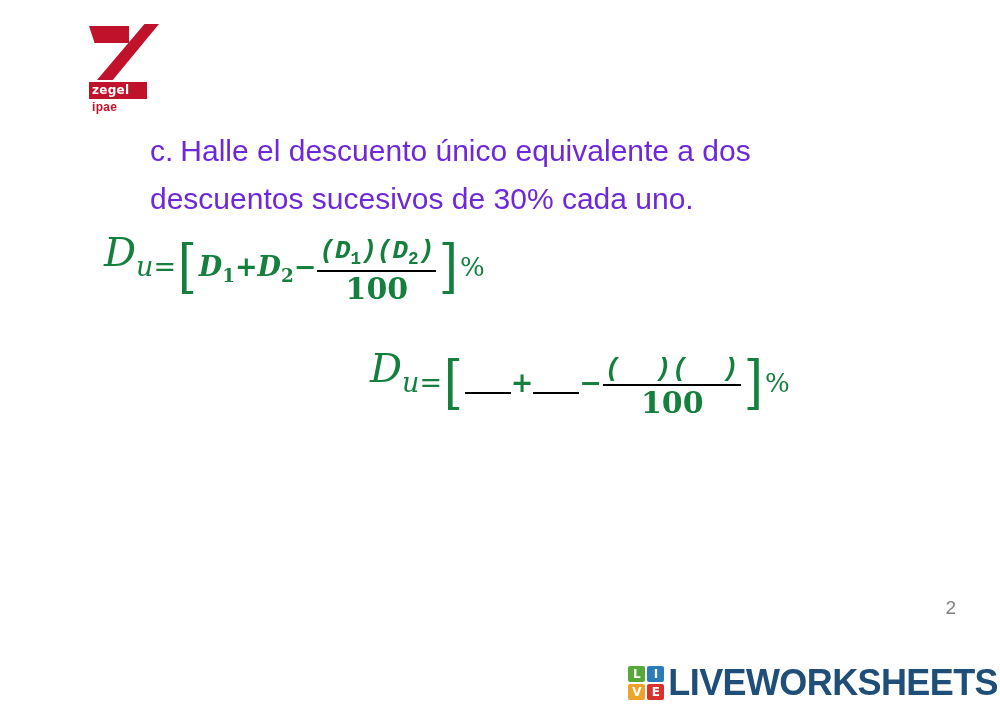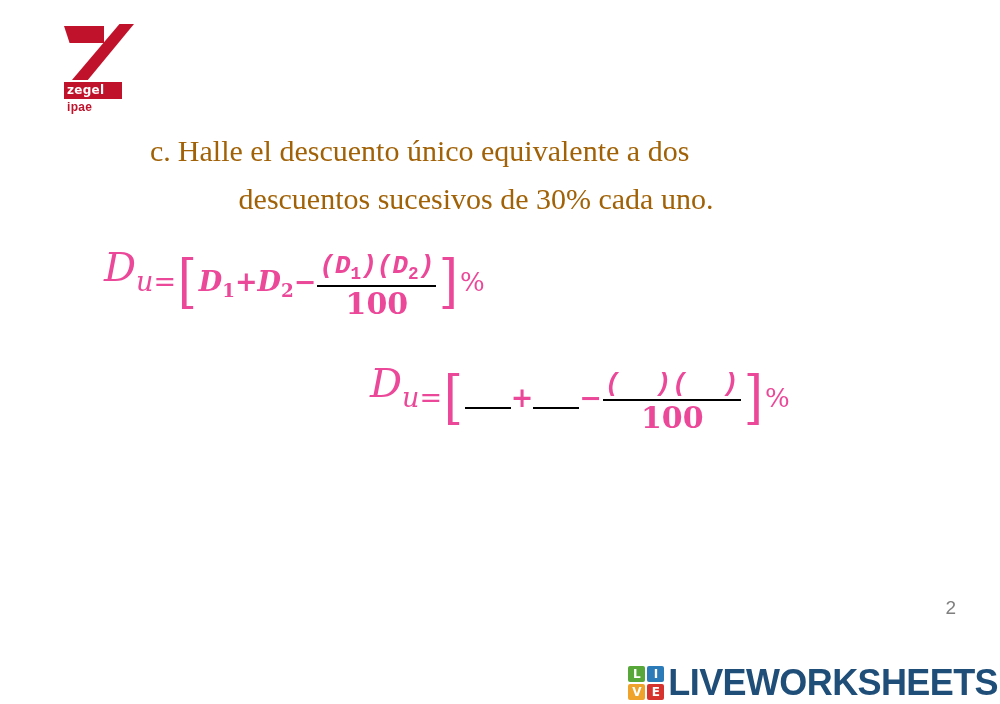--- a/index.html
+++ b/index.html
@@ -16,21 +16,21 @@
   .slide {
     position: relative;
     width: 1000px;
     height: 704px;
     background: #ffffff;
   }
 
   
   .brand-logo {
     position: absolute;
-    left: 62px;
+    left: 87px;
     top: 20px;
     width: 78px;
     height: 90px;
   }
   .zmark {
     position: absolute;
     left: 0;
     top: 0;
     width: 78px;
     height: 62px;
@@ -97,45 +97,43 @@
     letter-spacing: 0.4px;
     text-shadow: 1.5px 2px 2px rgba(160,160,160,0.55);
   }
 
   
   .question {
     position: absolute;
     left: 150px;
     top: 127px;
     width: 700px;
-    color: #a16207;
+    color: #6d28d9;
     font-size: 30px;
     line-height: 48px;
-    font-family: Liberation Serif, serif;
+    font-family: Liberation Sans, sans-serif;
   }
   .question .q-line1 {
     display: block;
     text-align: left;
     white-space: nowrap;
   }
   .question .q-line2 {
     display: block;
-    text-align: center;
     padding-right: 48px;
     white-space: nowrap;
   }
   .q-marker { margin-right: 7px; }
 
   
   .math {
     position: absolute;
-    color: #ec4899;
+    color: #15803d;
     font-family: "DejaVu Serif", serif;
     white-space: nowrap;
-    margin-top: 15px;
   }
   .mvar {
     font-style: italic;
     font-weight: normal;
   }
   .bigD {
     font-size: 40px;
     font-style: italic;
     line-height: 1;
     vertical-align: 10px;

